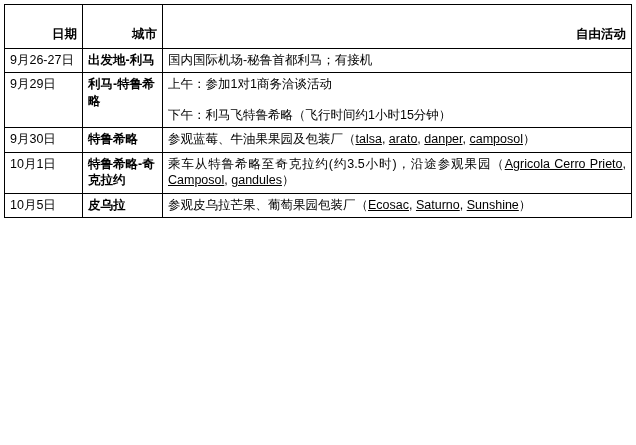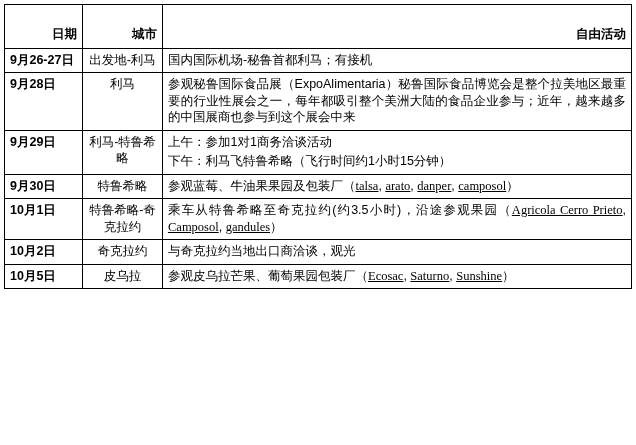--- a/index.html
+++ b/index.html
@@ -32,39 +32,37 @@
   #itinerary-table th {
     text-align: right;
     font-weight: bold;
     padding-top: 21px;
     padding-bottom: 5px;
   }
   .col-date { width: 78px; }
   .col-city { width: 80px; }
   .col-plan { width: auto; }
   td.cell-date {
-    font-weight: bold;
+    font-weight: normal;
   }
   td.cell-city {
-    font-weight: normal;
-    text-align: center;
+    font-weight: bold;
   }
   td.cell-plan {
     text-align: justify;
     text-justify: inter-ideograph;
   }
   .line {
     display: block;
   }
   .line + .line {
-    margin-top: 3px;
+    margin-top: 14px;
   }
   .ul {
     text-decoration: underline;
-    font-family: Liberation Serif, serif;
   }
 </style>
 </head>
 <body>
 
 <table id="itinerary-table">
   <colgroup>
     <col class="col-date">
     <col class="col-city">
     <col class="col-plan">
@@ -78,27 +76,20 @@
   </thead>
   <tbody id="table-body">
       <tr>
         <td class="cell-date">9月26-27日</td>
         <td class="cell-city">出发地-利马</td>
         <td class="cell-plan">
           <span class="line">国内国际机场-秘鲁首都利马；有接机</span>
         </td>
       </tr>
       <tr>
-        <td class="cell-date">9月28日</td>
-        <td class="cell-city">利马</td>
-        <td class="cell-plan">
-          <span class="line">参观秘鲁国际食品展（ExpoAlimentaria）秘鲁国际食品博览会是整个拉美地区最重要的行业性展会之一，每年都吸引整个美洲大陆的食品企业参与；近年，越来越多的中国展商也参与到这个展会中来</span>
-        </td>
-      </tr>
-      <tr>
         <td class="cell-date">9月29日</td>
         <td class="cell-city">利马-特鲁希略</td>
         <td class="cell-plan">
           <span class="line">上午：参加1对1商务洽谈活动</span>
           <span class="line">下午：利马飞特鲁希略（飞行时间约1小时15分钟）</span>
         </td>
       </tr>
       <tr>
         <td class="cell-date">9月30日</td>
         <td class="cell-city">特鲁希略</td>
@@ -107,27 +98,20 @@
         </td>
       </tr>
       <tr>
         <td class="cell-date">10月1日</td>
         <td class="cell-city">特鲁希略-奇克拉约</td>
         <td class="cell-plan">
           <span class="line">乘车从特鲁希略至奇克拉约(约3.5小时)，沿途参观果园（<span class="ul">Agricola Cerro Prieto</span>, <span class="ul">Camposol</span>, <span class="ul">gandules</span>）</span>
         </td>
       </tr>
       <tr>
-        <td class="cell-date">10月2日</td>
-        <td class="cell-city">奇克拉约</td>
-        <td class="cell-plan">
-          <span class="line">与奇克拉约当地出口商洽谈，观光</span>
-        </td>
-      </tr>
-      <tr>
         <td class="cell-date">10月5日</td>
         <td class="cell-city">皮乌拉</td>
         <td class="cell-plan">
           <span class="line">参观皮乌拉芒果、葡萄果园包装厂（<span class="ul">Ecosac</span>, <span class="ul">Saturno</span>, <span class="ul">Sunshine</span>）</span>
         </td>
       </tr>
     </tbody>
 </table>
 
 </body></html>

